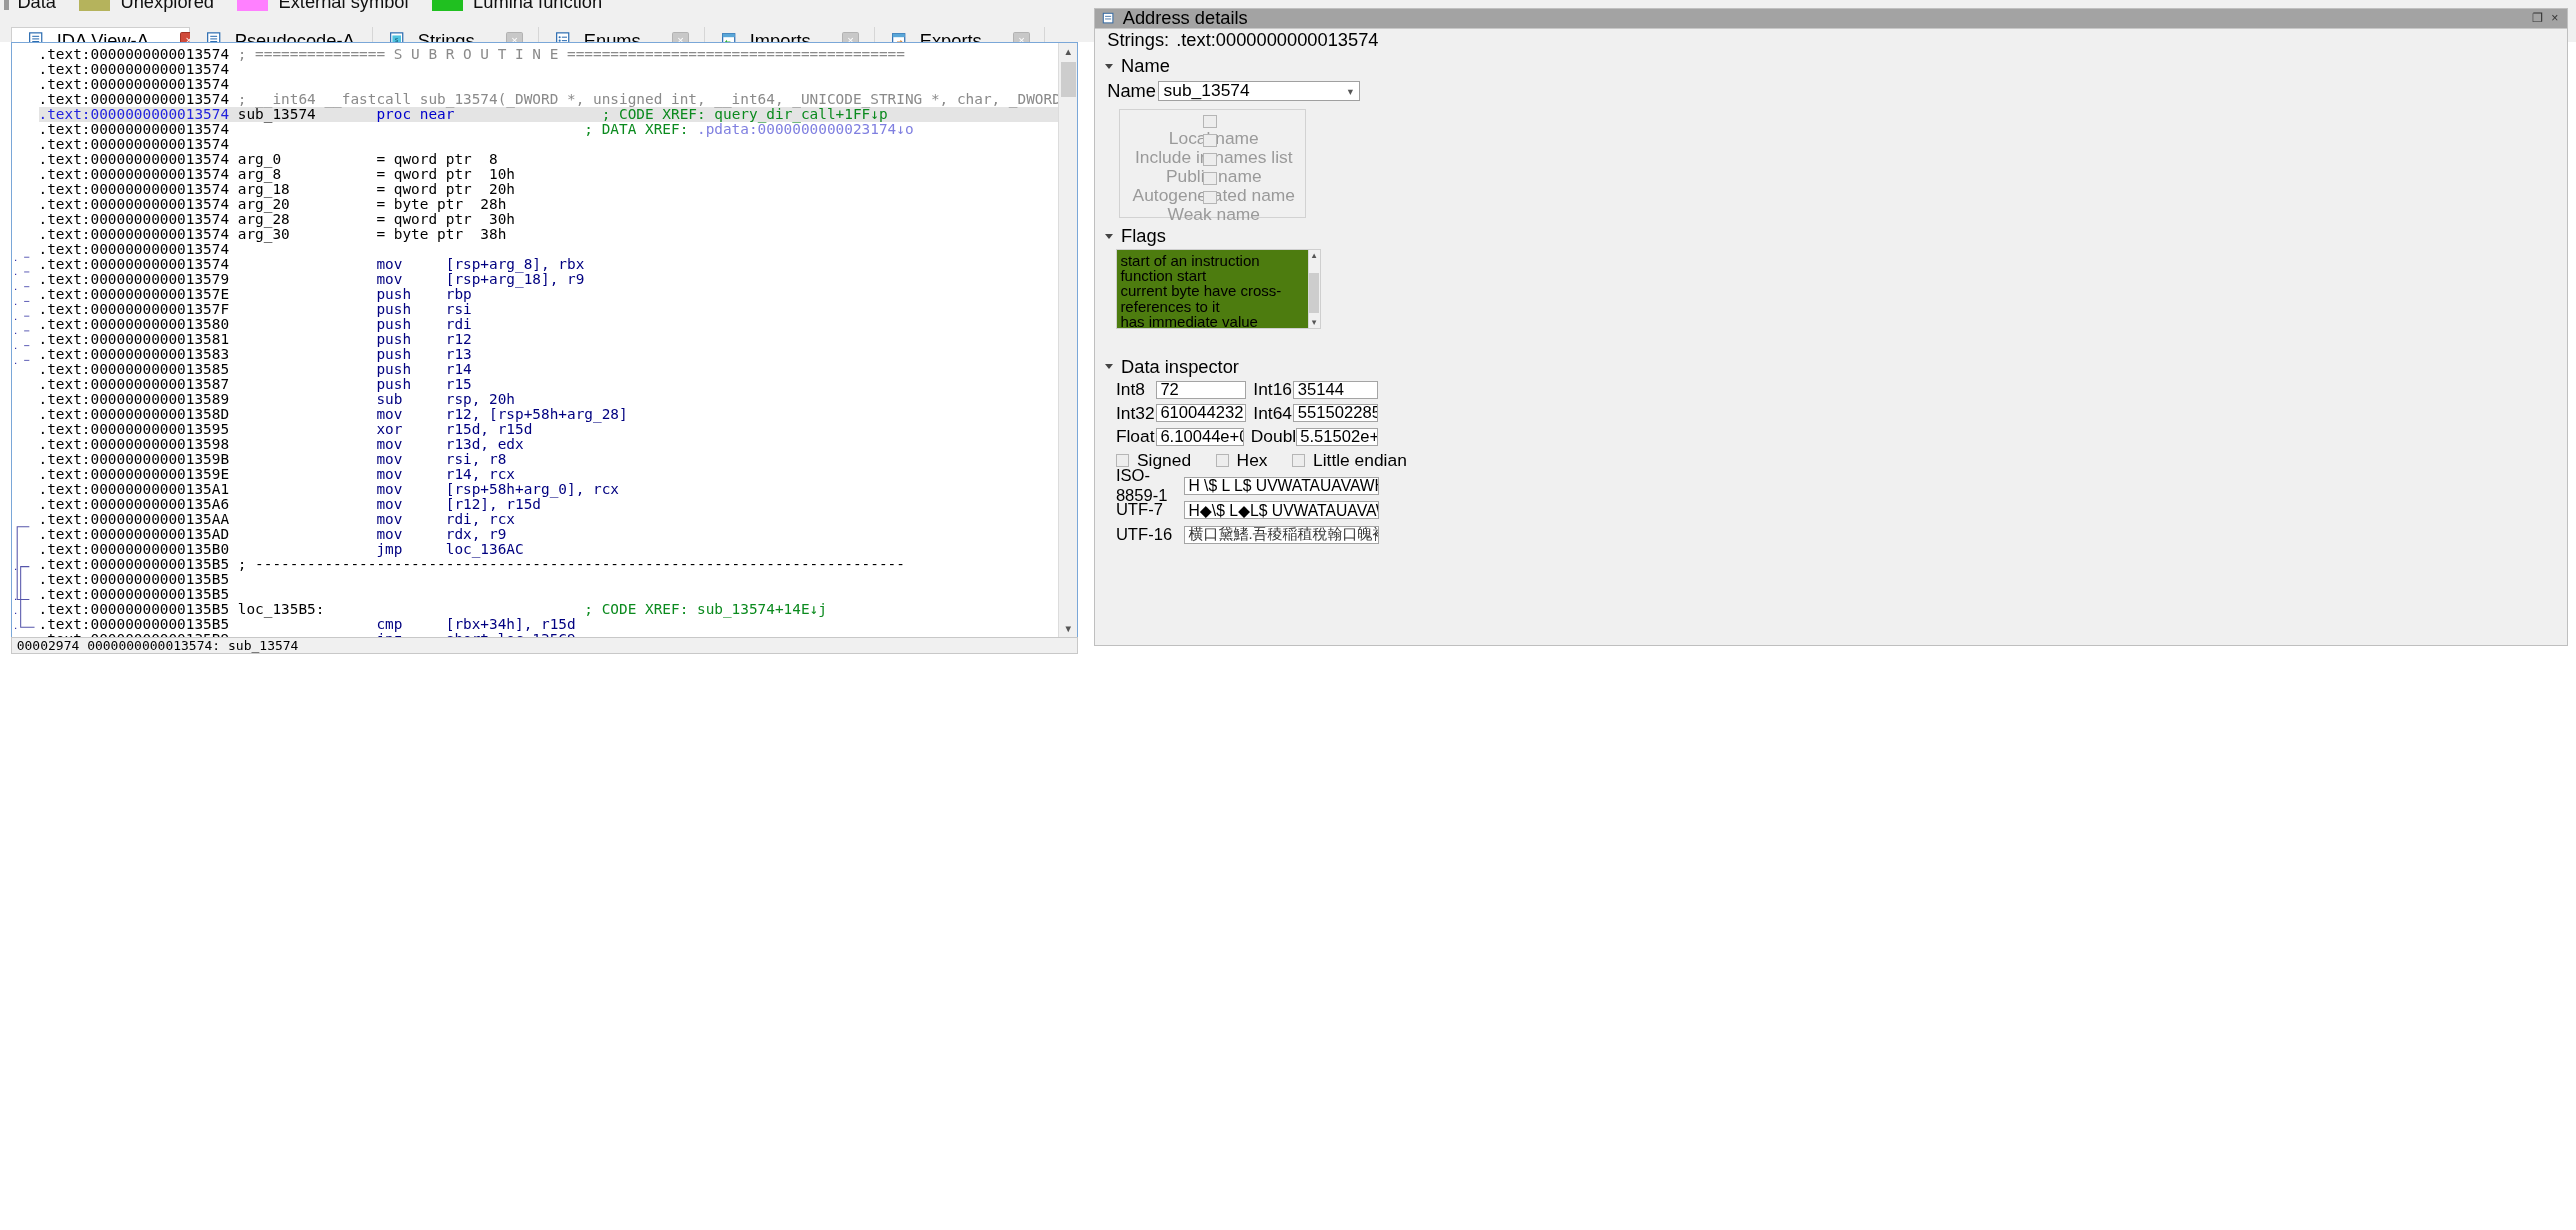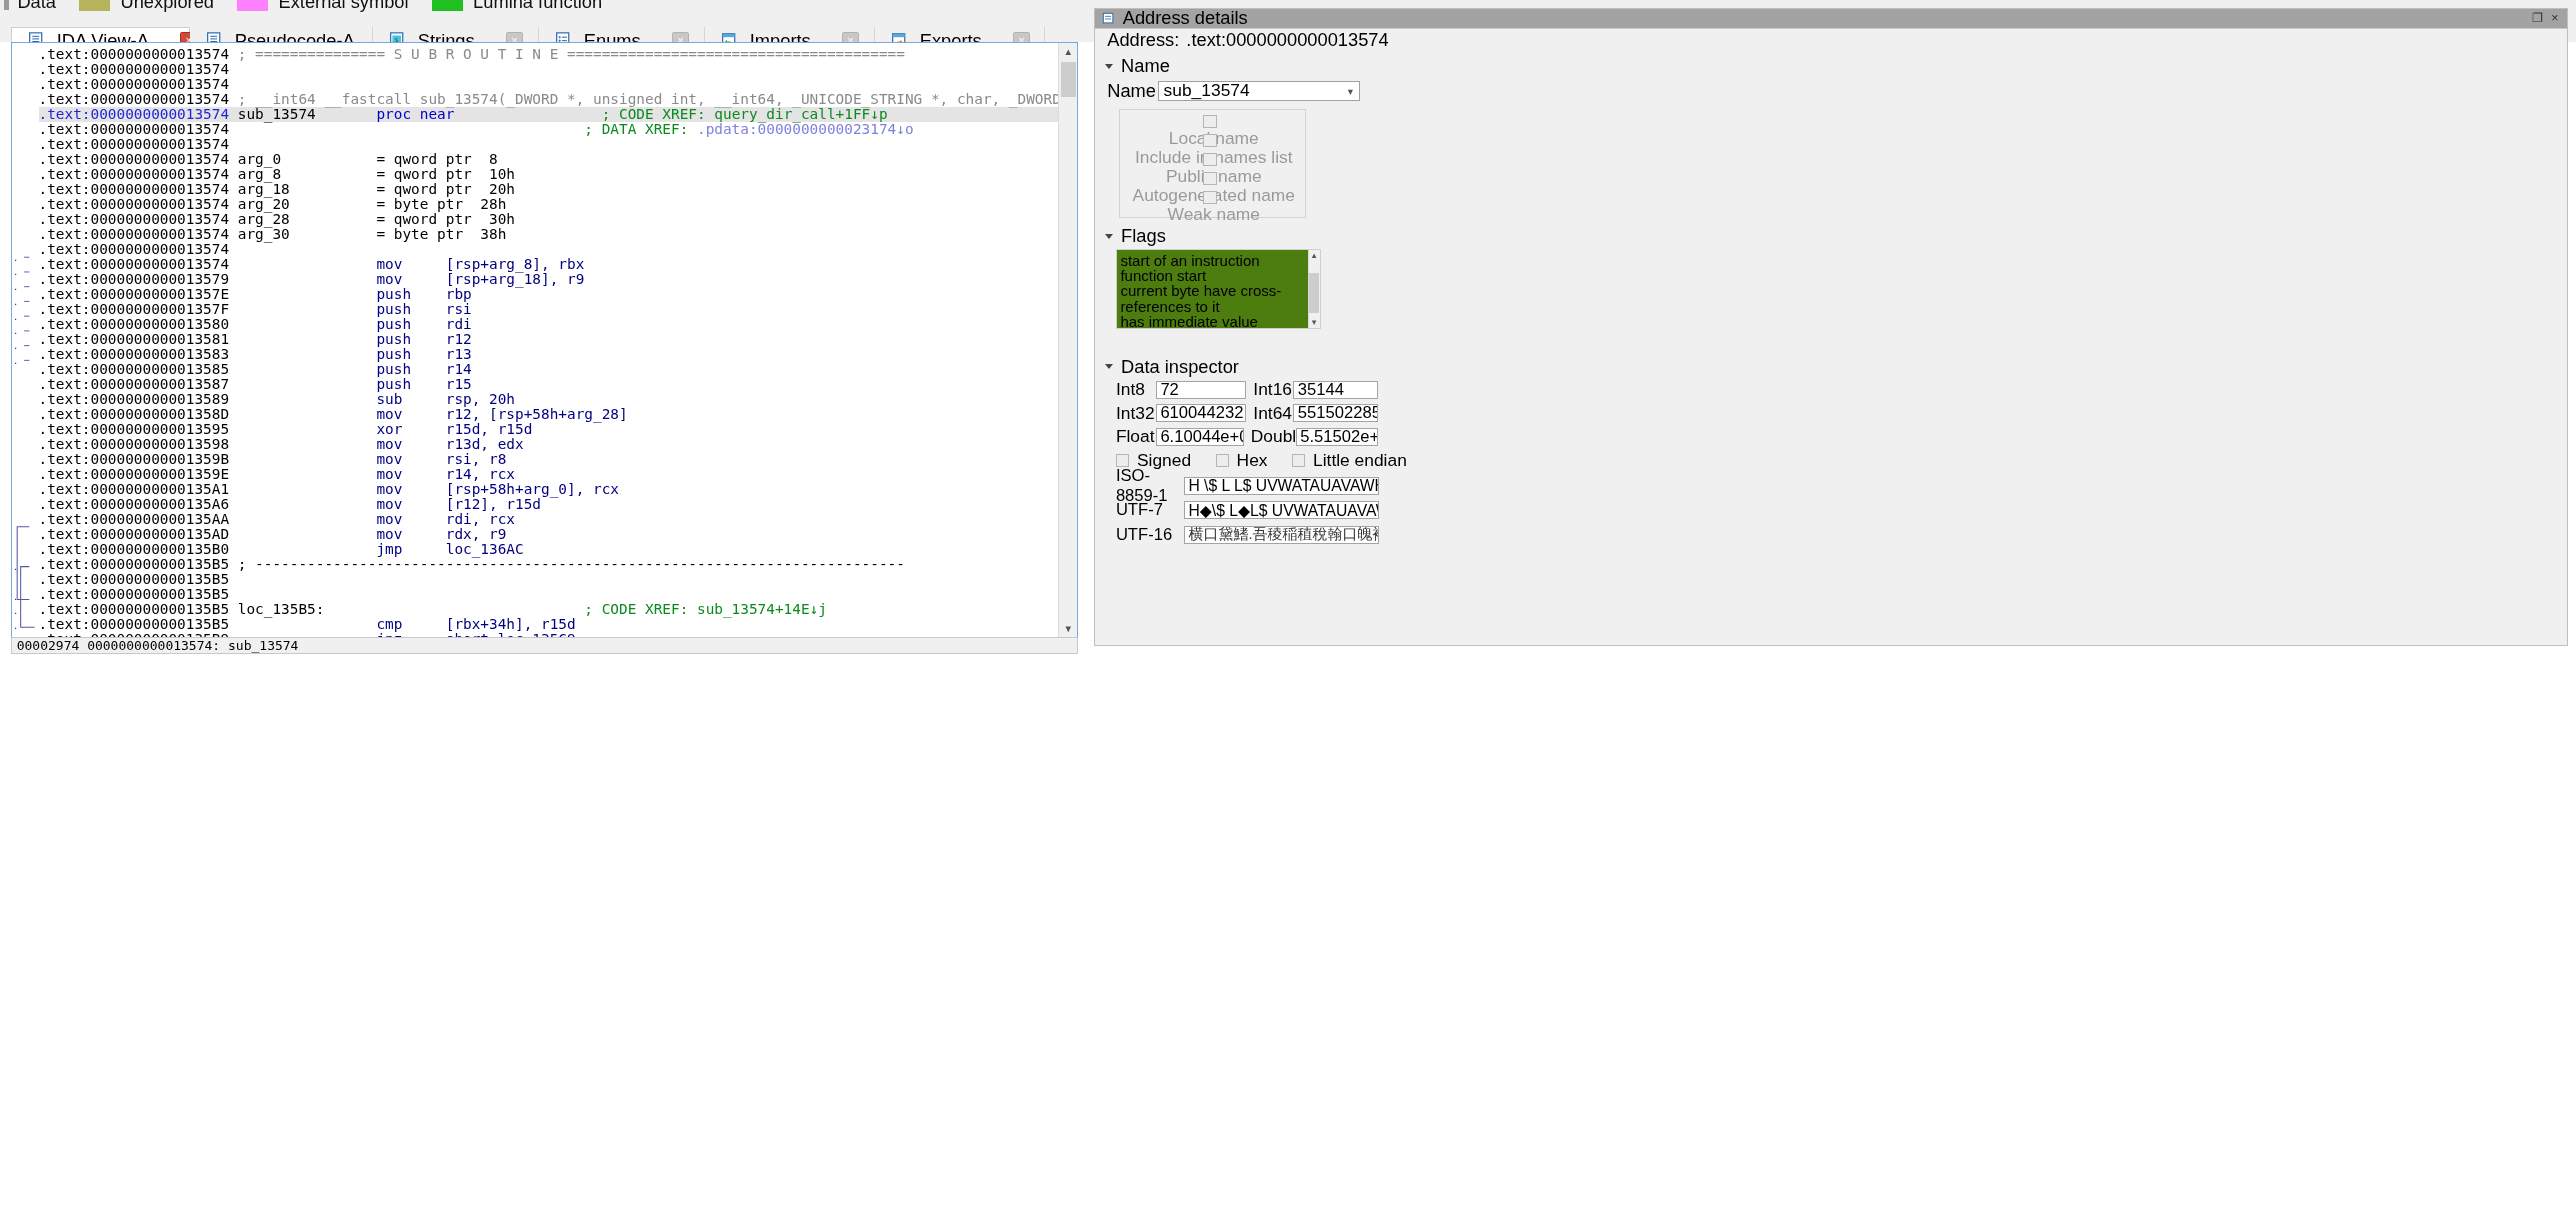--- a/index.html
+++ b/index.html
@@ -342,21 +342,21 @@
       </svg>
     </span>
     <span class="rp-name">Address details</span>
     <span class="rp-btn">❐</span>
     <span class="rp-btn">×</span>
   </div>
 
   <div id="rp-body">
 
     <div class="addr-row">
-      <span class="addr-lab">Address:</span>
+      <span class="addr-lab">Strings:</span>
       <span class="addr-val">.text:0000000000013574</span>
     </div>
 
     <div class="rp-section">
       <div class="rp-sec-head">
         <span class="tri open"></span>
         <span class="rp-sec-title">Name</span>
       </div>
 
       <div class="name-row">

